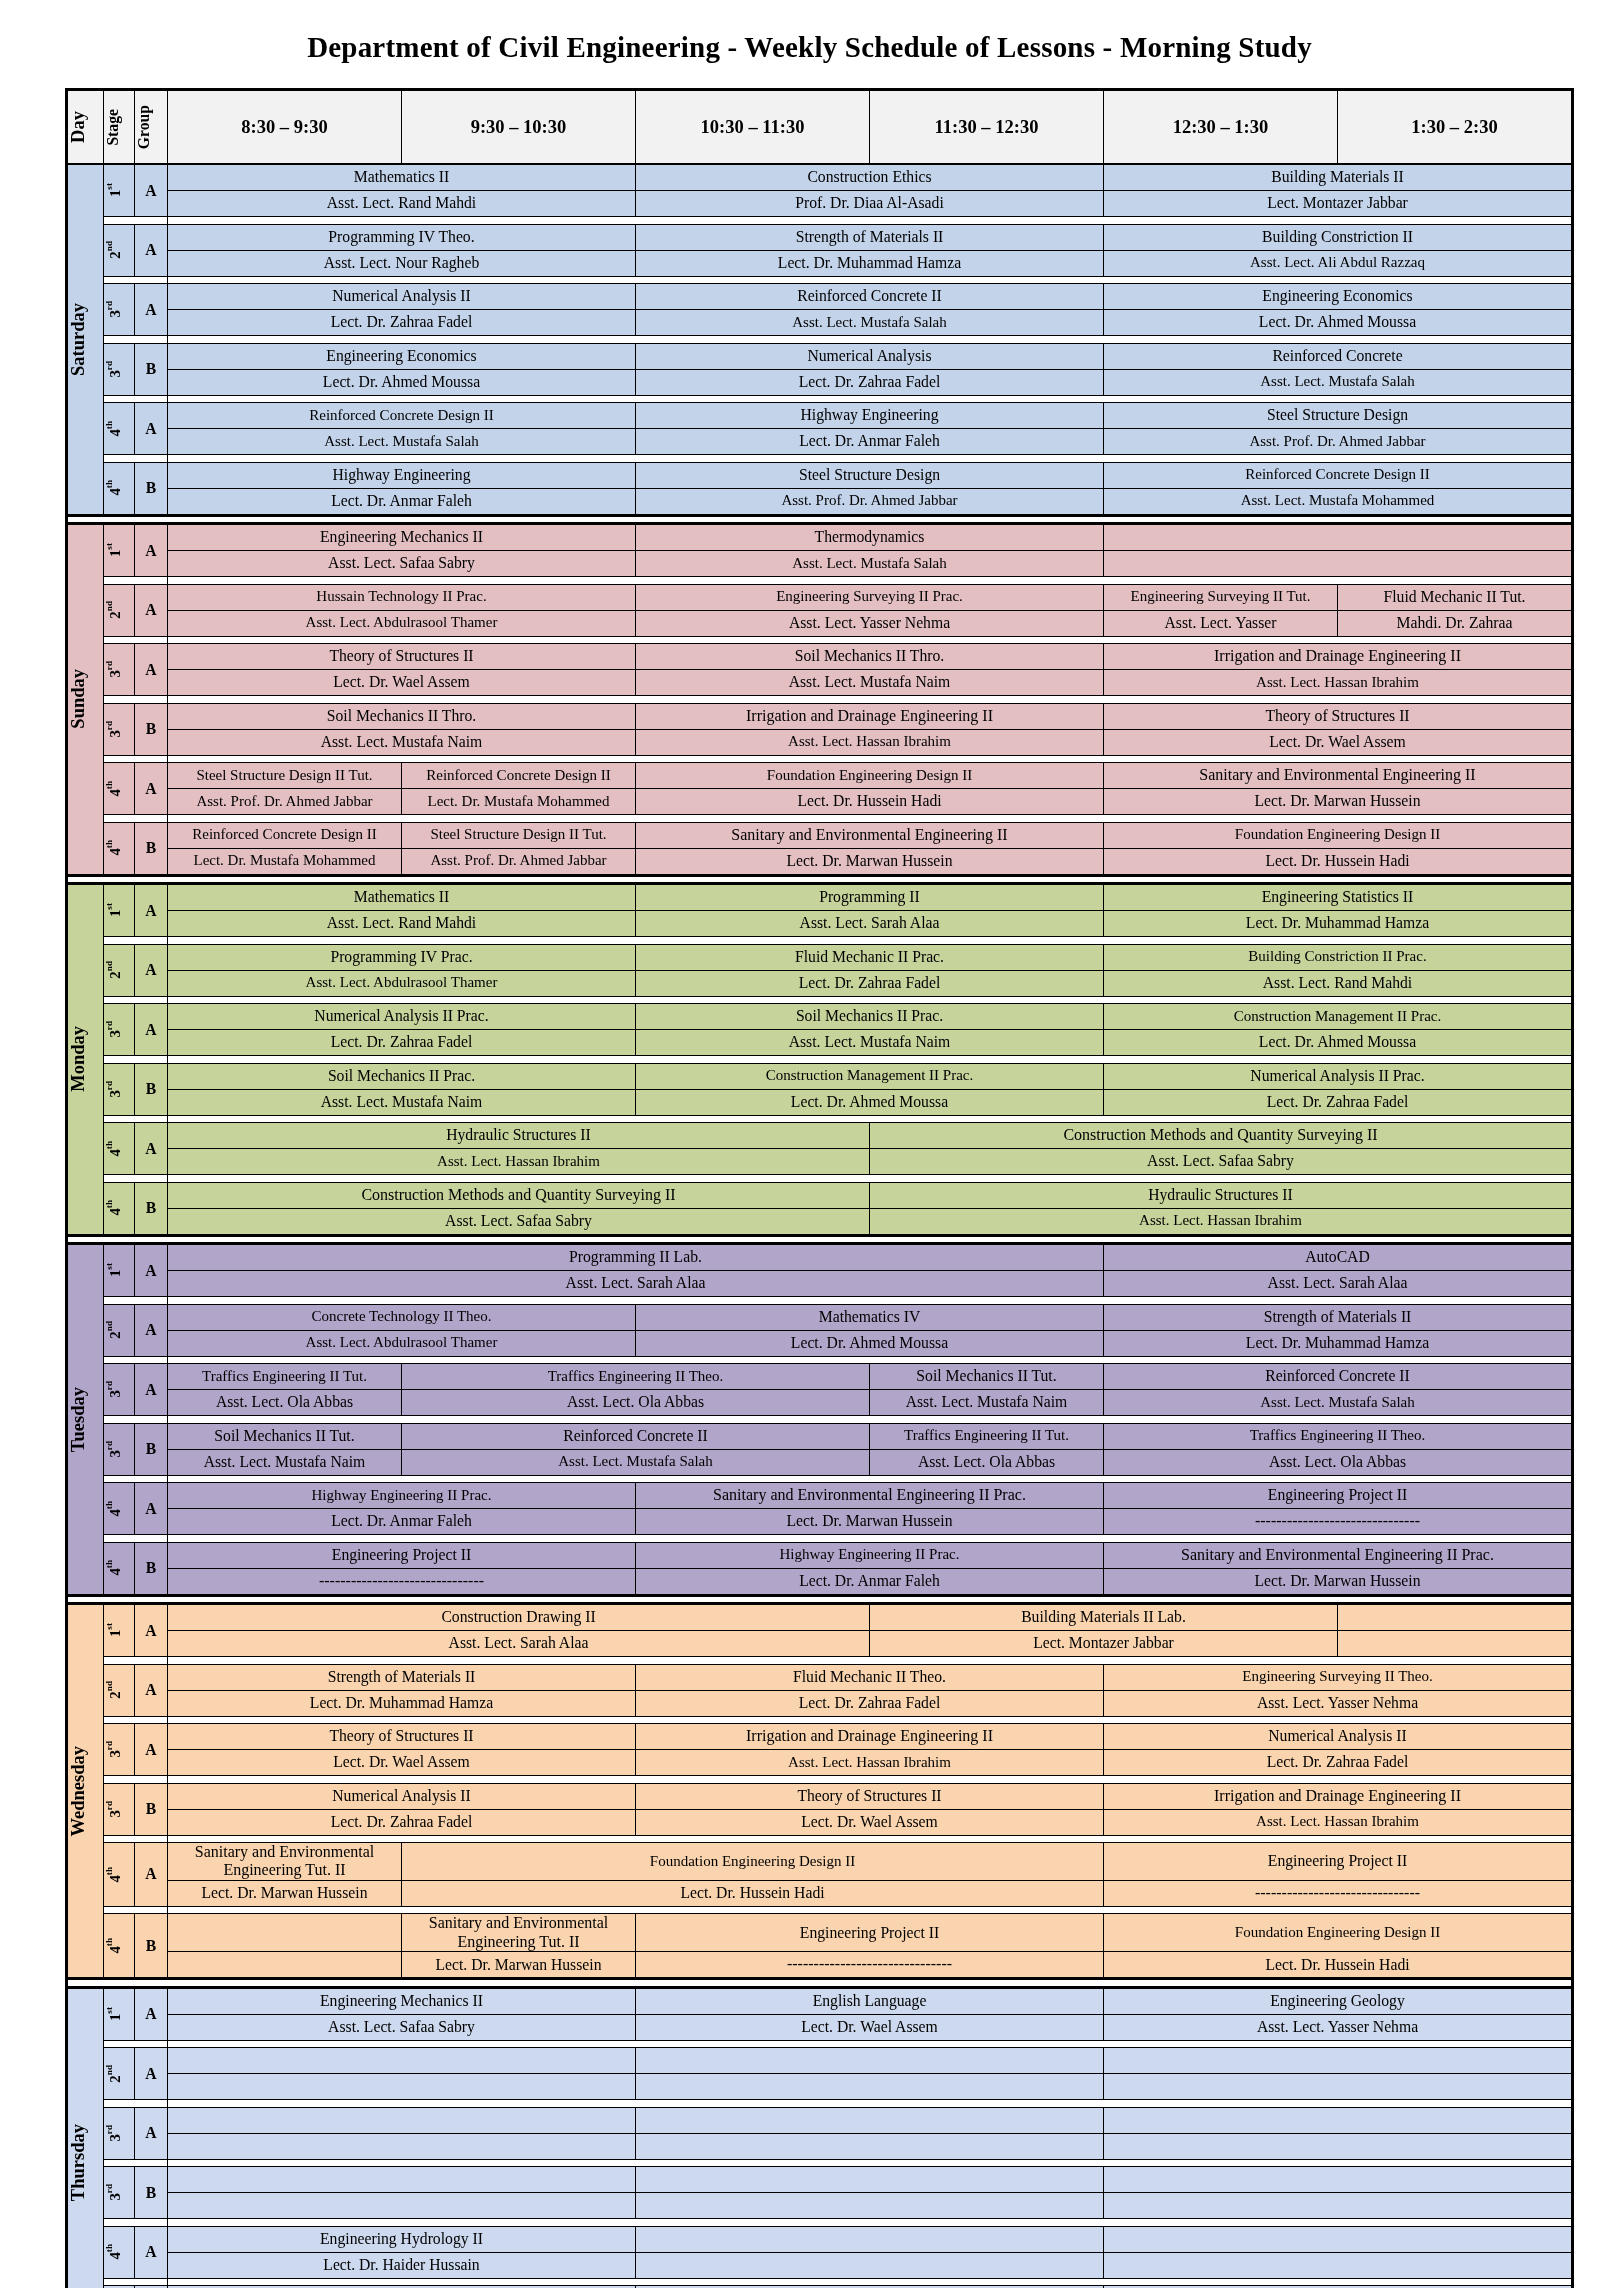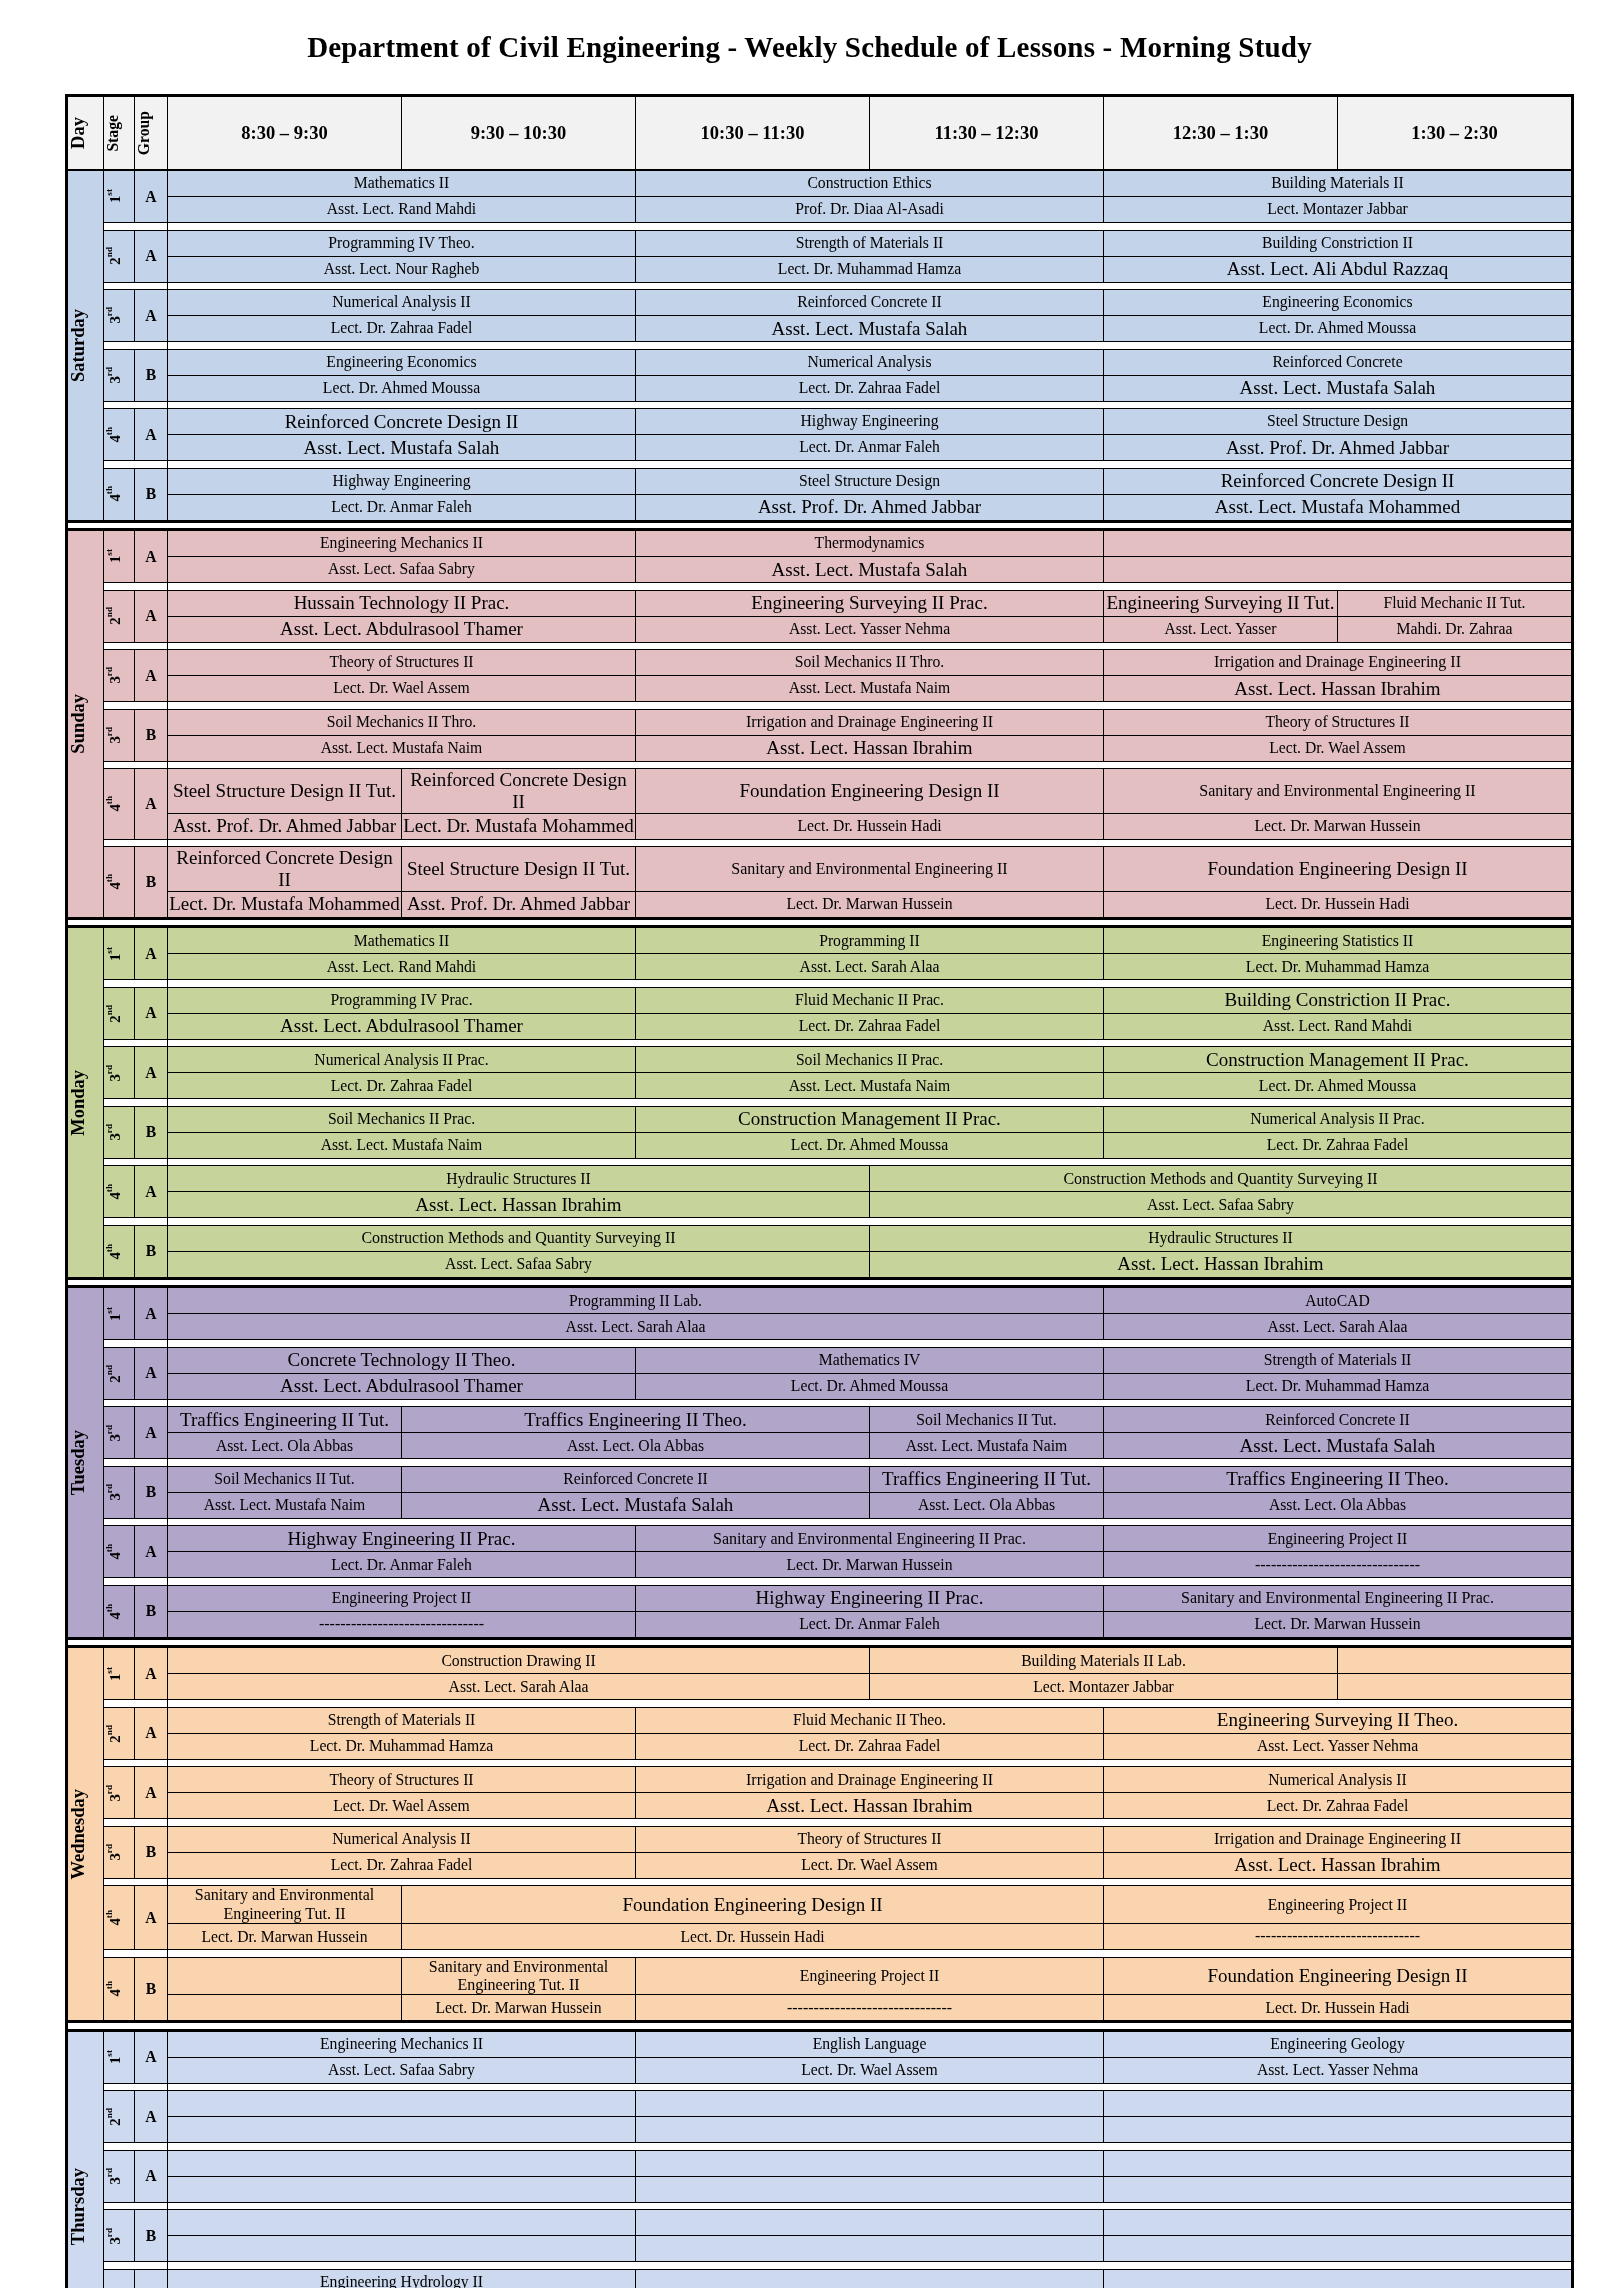--- a/index.html
+++ b/index.html
@@ -1,18 +1,18 @@
 <!DOCTYPE html>
 <html style="font-size:14.8px"><head>
 <meta charset="utf-8">
 <style>
   html,body{margin:0;padding:0;background:#ffffff;}
   body{width:1619px;font-family:"Liberation Serif",serif;color:#000;}
   .page{width:1619px;min-height:2289px;box-sizing:border-box;padding:20px 65px 28px 65px;}
-  .title{text-align:center;font-size:29px;font-weight:bold;margin:11px 0 30px 0;letter-spacing:0.2px;}
+  .title{text-align:center;font-size:29px;font-weight:bold;margin:11px 0 24px 0;letter-spacing:0.2px;}
   table.sched{border-collapse:collapse;width:1504px;table-layout:fixed;border:3.7px solid #000;}
   table.sched td,table.sched th{border:0.9px solid #000;padding:0;}
   .hdr td{background:#f2f2f2;text-align:center;font-size:18.5px;font-weight:bold;height:72px;vertical-align:middle;}
   .vert{writing-mode:vertical-rl;transform:rotate(180deg);white-space:nowrap;text-align:center;}
   .hdr td.vsm{font-size:15.7px;}
   .daycell{width:37px;text-align:center;vertical-align:middle;font-size:18.5px;font-weight:bold;}
   .stagecell{width:31px;text-align:center;vertical-align:middle;font-size:14.8px;font-weight:bold;}
   .groupcell{width:33px;text-align:center;vertical-align:middle;font-size:15.7px;font-weight:bold;}
   .cell{text-align:center;vertical-align:middle;font-size:15.7px;line-height:1.15;padding:1.8px 2.8px;}
   .sub{font-size:15.7px;height:25px;}
@@ -25,21 +25,21 @@
   .d-mon{background:#c6d49c;}
   .d-tue{background:#b2a5ca;}
   .d-wed{background:#fad4ae;}
   .d-thu{background:#ccd9ee;}
   .lbl-sat{background:#c3d3ea;}
   .lbl-sun{background:#e3bfc2;}
   .lbl-mon{background:#c6d49c;}
   .lbl-tue{background:#b2a5ca;}
   .lbl-wed{background:#fad4ae;}
   .lbl-thu{background:#ccd9ee;}
-  .small{font-size:19px;}
+  .small{font-size:15px;}
   .xsmall{font-size:16px;}
   sup{font-size:9.2px;}
 </style>
 </head>
 <body>
 
 <div class="page">
   <div class="title">Department of Civil Engineering - Weekly Schedule of Lessons - Morning Study</div>
   <table class="sched">
     <colgroup>

